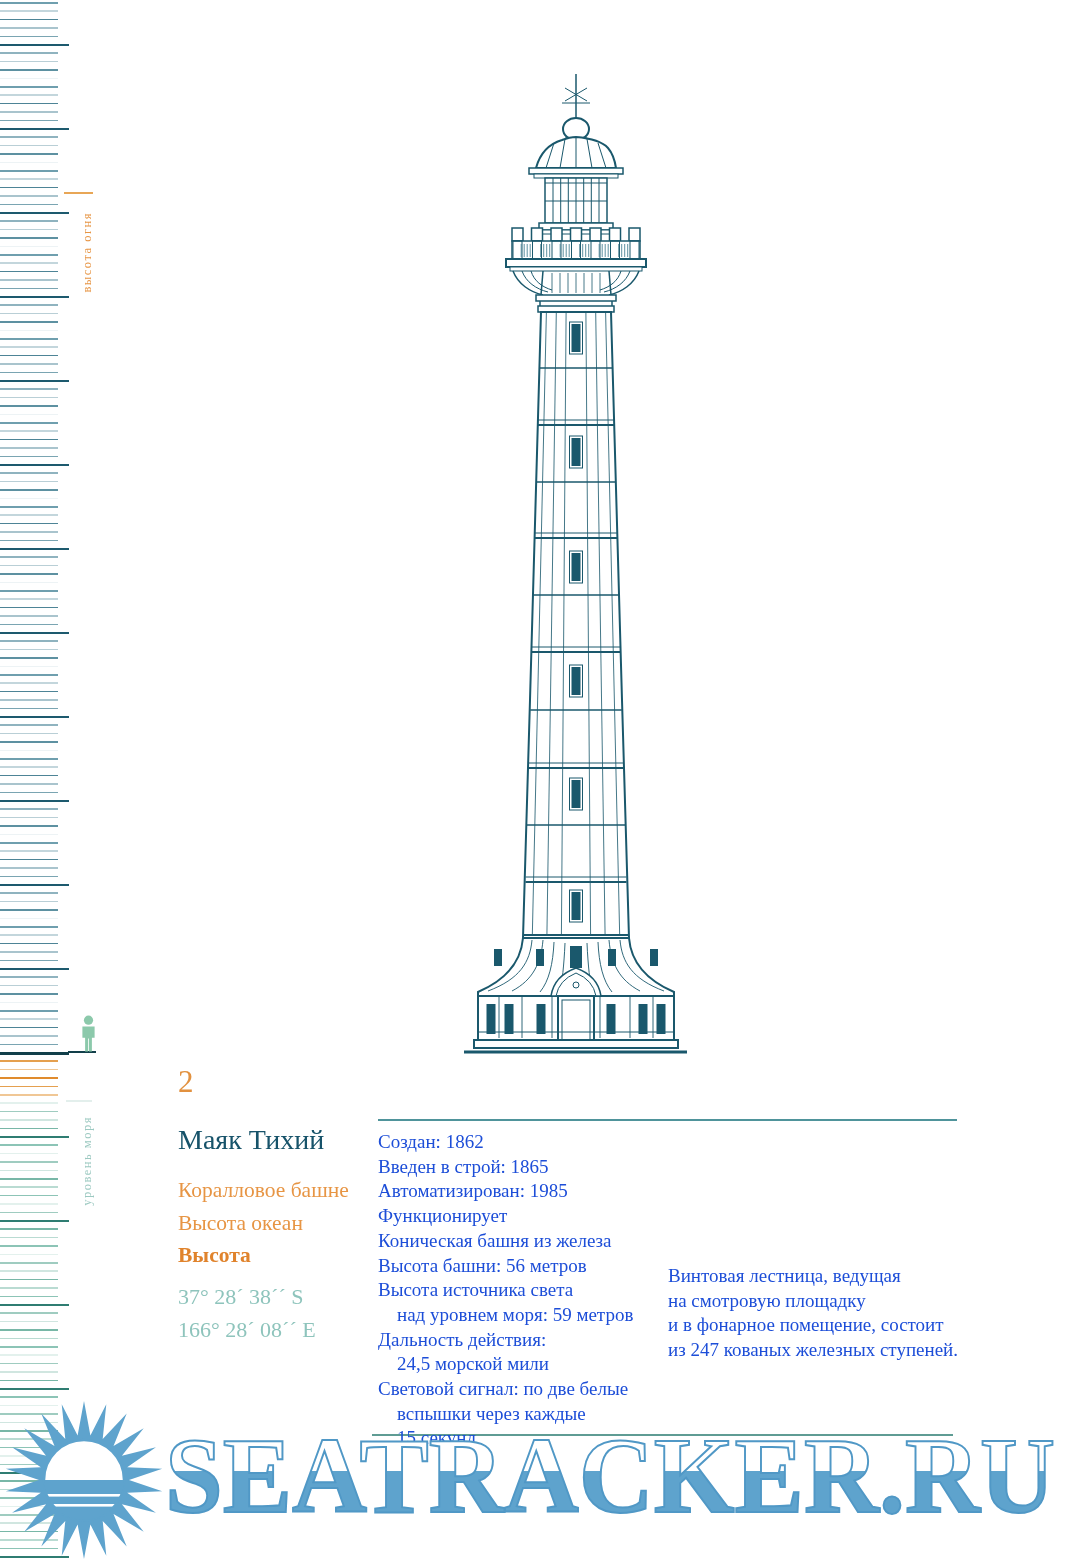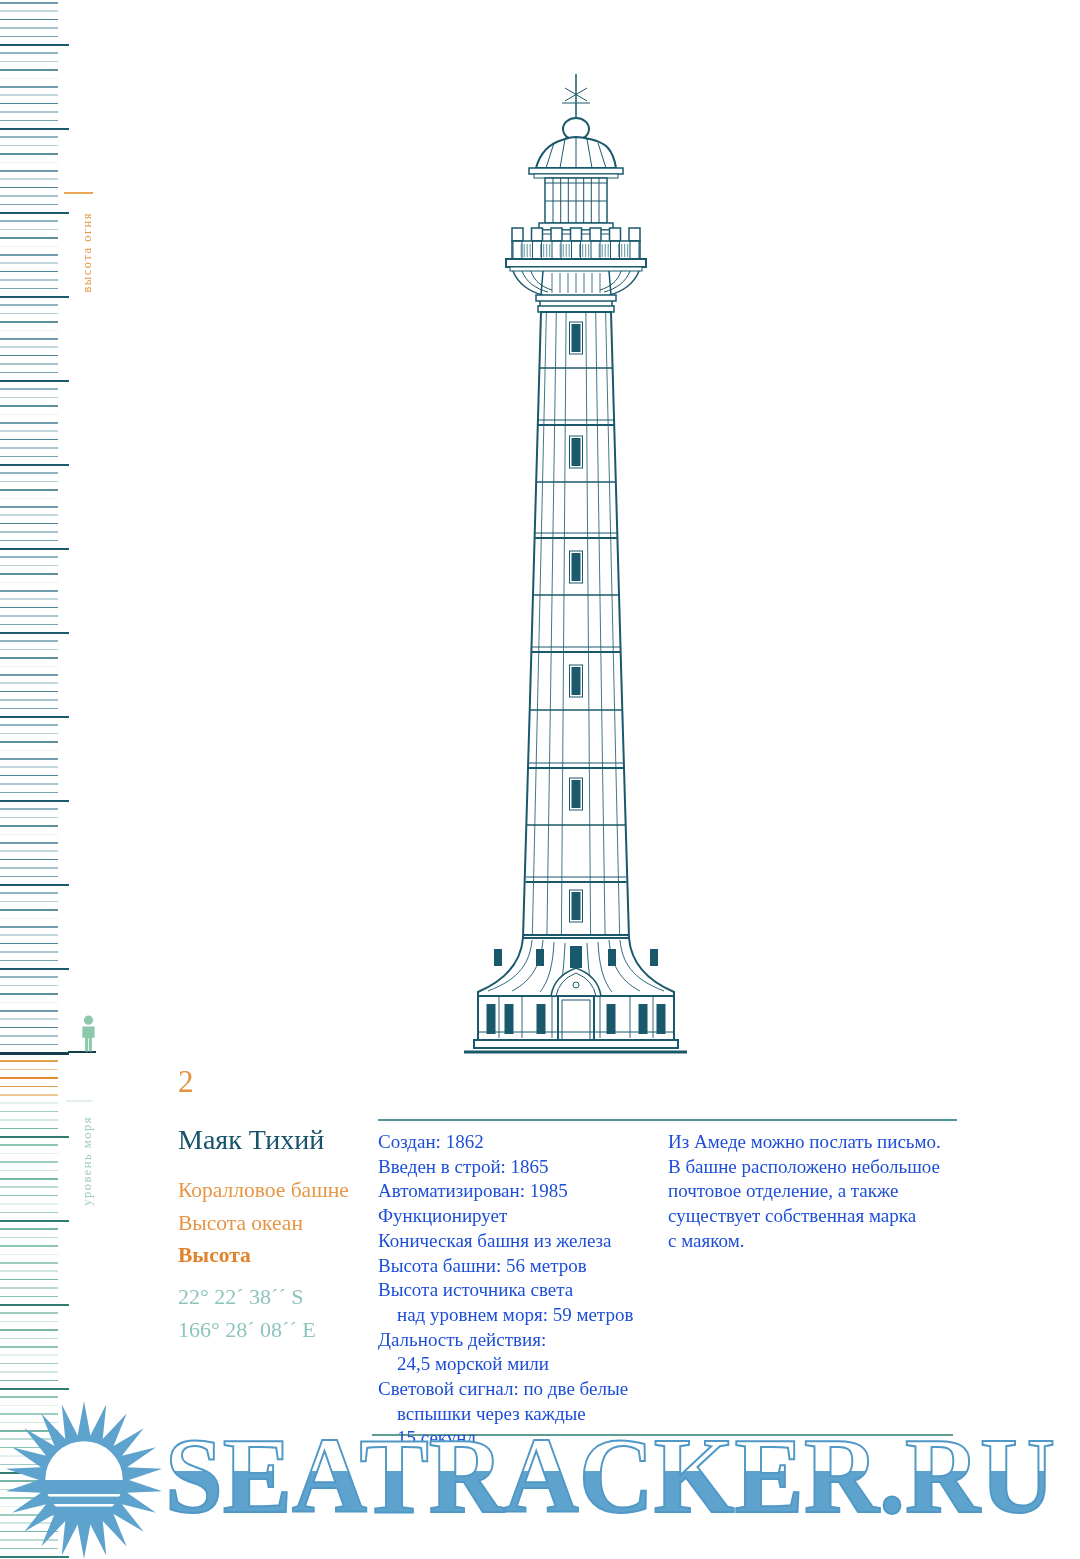--- a/index.html
+++ b/index.html
@@ -413,42 +413,41 @@
       <rect x="474" y="1040" width="204" height="8" fill="#fff" stroke-width="2"></rect>
       <line x1="464" y1="1052" x2="687" y2="1052" stroke-width="3"></line>
     </g>
   </svg>
 
   <div class="abs" id="pagenum">2</div>
   <div class="abs" id="title">Маяк Тихий</div>
   <div class="abs" id="loc-sea">Коралловое башне</div>
   <div class="abs" id="loc-ocean">Высота океан</div>
   <div class="abs" id="loc-region">Высота</div>
-  <div class="abs" id="coord-lat">22° 22´ 38´´ S</div>
+  <div class="abs" id="coord-lat">37° 28´ 38´´ S</div>
   <div class="abs" id="coord-lon">166° 28´ 08´´ E</div>
 
   <div class="abs" id="rule-top"></div>
   <div class="abs coltext" id="facts">Создан: 1862
 Введен в строй: 1865
 Автоматизирован: 1985
 Функционирует
 Коническая башня из железа
 Высота башни: 56 метров
 Высота источника света
     над уровнем моря: 59 метров
 Дальность действия:
     24,5 морской мили
 Световой сигнал: по две белые
     вспышки через каждые
     15 секунд</div>
-  <div class="abs coltext" id="notes-p1">Из Амеде можно послать письмо.
-В башне расположено небольшое
-почтовое отделение, а также
-существует собственная марка
-с маяком.</div>
+  <div class="abs coltext" id="notes-p2">Винтовая лестница, ведущая
+на смотровую площадку
+и в фонарное помещение, состоит
+из 247 кованых железных ступеней.</div>
   <div class="abs" id="rule-bottom"></div>
 
   <div id="watermark">
     <svg id="sun-svg" width="164" height="161" viewBox="0 0 164 161">
       <defs>
         <clipPath id="discclip">
             <circle cx="82" cy="82" r="39"></circle>
           </clipPath>
       </defs>
       <polygon id="sun-rays" fill="#5ea3cd" points="82.0,3.0 88.4,37.5 104.3,6.2 100.7,41.1 124.7,15.5 111.5,48.0 141.7,30.3 119.9,57.7 153.9,49.2 125.2,69.3 160.2,70.8 127.0,82.0 160.2,93.2 125.2,94.7 153.9,114.8 119.9,106.3 141.7,133.7 111.5,116.0 124.7,148.5 100.7,122.9 104.3,157.8 88.4,126.5 82.0,161.0 75.6,126.5 59.7,157.8 63.3,122.9 39.3,148.5 52.5,116.0 22.3,133.7 44.1,106.3 10.1,114.8 38.8,94.7 3.8,93.2 37.0,82.0 3.8,70.8 38.8,69.3 10.1,49.2 44.1,57.7 22.3,30.3 52.5,48.0 39.3,15.5 63.3,41.1 59.7,6.2 75.6,37.5"></polygon>

